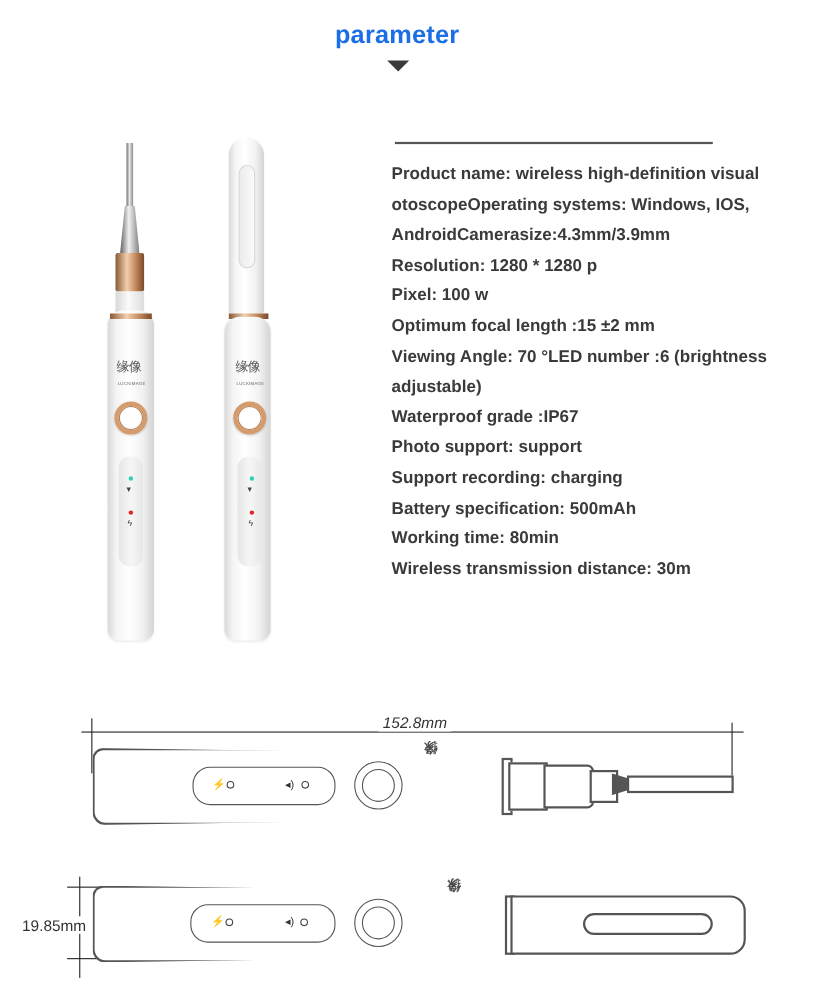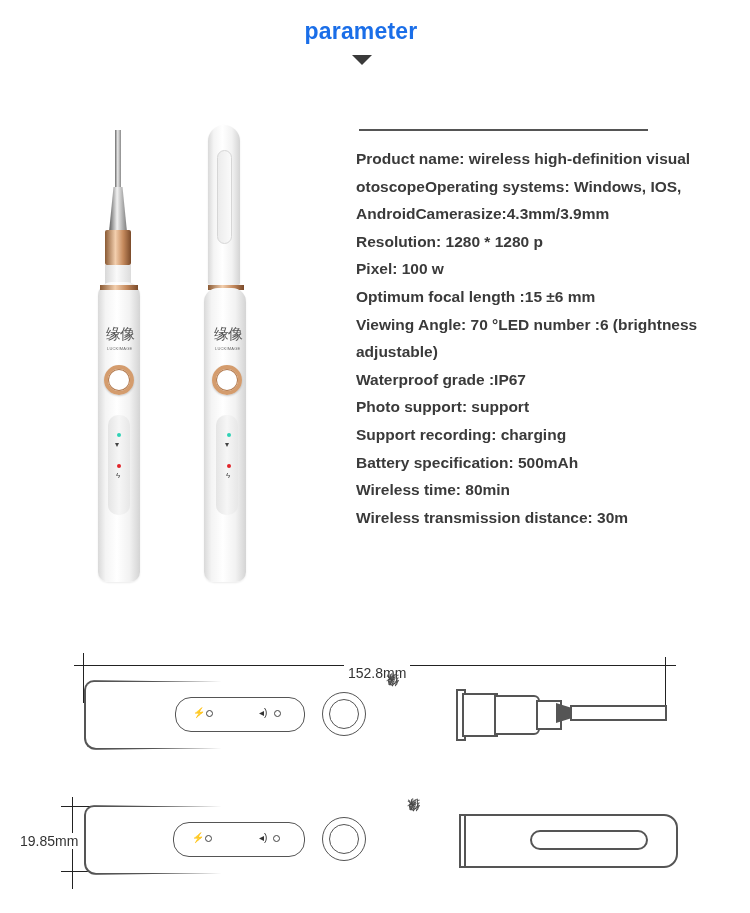--- a/index.html
+++ b/index.html
@@ -13,21 +13,21 @@
   .specs li { font-size: 15.5px; font-weight: bold; color: #3a3a3a; line-height: 27.6px; white-space: normal; }
 
   
   .pen { position: absolute; }
   .pen-body { position: absolute; background: linear-gradient(90deg, #d9d9d9 0%, #f4f4f4 18%, #ffffff 45%, #f2f2f2 75%, #d4d4d4 100%); border-radius: 14px 14px 10px 10px; box-shadow: 0 1px 2px rgba(0,0,0,0.08); }
   .probe-rod { position: absolute; background: linear-gradient(90deg, #6b6b6b, #e9e9e9 45%, #8a8a8a); }
   .probe-cone { position: absolute; background: linear-gradient(90deg, #5c5c5c, #f1f1f1 45%, #7d7d7d); clip-path: polygon(25% 0, 75% 0, 100% 100%, 0 100%); }
   .gold-collar { position: absolute; background: linear-gradient(90deg, #8a5a34, #f3cfae 40%, #c58a5d 70%, #7a4a2a); border-radius: 2px; }
   .neck { position: absolute; background: linear-gradient(90deg, #d8d8d8, #fafafa 45%, #dcdcdc); }
   .gold-ring { position: absolute; height: 5px; background: linear-gradient(90deg, #8a5a34, #f3cfae 40%, #c58a5d 70%, #7a4a2a); }
-  .logo-cn { position: absolute; font-family: "DejaVu Serif", serif; font-size: 15px; color: #555; letter-spacing: -1px; }
+  .logo-cn { position: absolute; font-family: "DejaVu Serif", serif; font-size: 12px; color: #555; letter-spacing: -1px; }
   .logo-en { position: absolute; font-size: 4px; color: #666; letter-spacing: 0.2px; }
   .power-btn { position: absolute; width: 22px; height: 22px; border-radius: 50%; border: 4px solid #d49c6d; background: radial-gradient(circle, #ffffff 55%, #eeeeee); box-shadow: 0 0 0 1px #b57c50 inset, 0 1px 2px rgba(0,0,0,0.2); }
   .panel { position: absolute; width: 22px; height: 100px; border-radius: 10px; background: linear-gradient(90deg, #e5e5e5, #f6f6f6 50%, #e7e7e7); }
   .led { position: absolute; width: 4px; height: 4px; border-radius: 50%; }
   .tiny-icon { position: absolute; font-size: 8px; color: #444; line-height: 8px; }
   .cap-slot { position: absolute; border-radius: 10px; border: 1px solid #d6d6d6; background: linear-gradient(90deg, #ececec, #fafafa); }
 
   
   .dim-line { position: absolute; background: #222; }
   .dim-label { position: absolute; font-size: 14px; color: #333; background: #fff; }
@@ -76,35 +76,35 @@
   <div class="tiny-icon" style="left:30px;top:316px;">▾</div>
   <div class="led" style="left:32px;top:339px;background:#e0242a;"></div>
   <div class="tiny-icon" style="left:31px;top:347px;">ϟ</div>
 </div>
 
 <div class="spec-rule"></div>
 <ul class="specs">
   <li>Product name: wireless high-definition visual otoscopeOperating systems: Windows, IOS, AndroidCamerasize:4.3mm/3.9mm</li>
   <li>Resolution: 1280 * 1280 p</li>
   <li>Pixel: 100 w</li>
-  <li>Optimum focal length :15 ±6 mm</li>
+  <li>Optimum focal length :15 ±2 mm</li>
   <li>Viewing Angle: 70 °LED number :6 (brightness adjustable)</li>
   <li>Waterproof grade :IP67</li>
   <li>Photo support: support</li>
   <li>Support recording: charging</li>
   <li>Battery specification: 500mAh</li>
-  <li>Wireless time: 80min</li>
+  <li>Working time: 80min</li>
   <li>Wireless transmission distance: 30m</li>
 </ul>
 
 <div style="position:absolute;left:0;top:645px;width:750px;height:110px;">
   <div class="dim-line" style="left:74px;top:20px;width:602px;height:1px;"></div>
   <div class="dim-line" style="left:83px;top:8px;width:1px;height:50px;"></div>
   <div class="dim-line" style="left:665px;top:12px;width:1px;height:52px;"></div>
-  <div class="dim-label" style="left:344px;top:20px;padding:0 4px;">152.8mm</div>
+  <div class="dim-label" style="left:344px;top:4px;padding:0 4px;font-style:italic;">152.8mm</div>
 
   <div class="draw-body" style="left:84px;top:35px;width:370px;height:66px;border-radius:10px 4px 4px 12px;border-right:none;clip-path:polygon(0 0,100% 8%,100% 92%,0 100%);"></div>
   <div class="draw-pill" style="left:175px;top:52px;width:128px;height:33px;"></div>
   <div class="draw-glyph" style="left:193px;top:62px;">⚡</div>
   <div class="draw-dot" style="left:206px;top:65px;"></div>
   <div class="draw-glyph" style="left:259px;top:62px;">◂)</div>
   <div class="draw-dot" style="left:274px;top:65px;"></div>
   <div class="draw-ring-outer" style="left:322px;top:47px;width:42px;height:42px;"></div>
   <div class="draw-ring-inner" style="left:329px;top:54px;width:28px;height:28px;"></div>
   <div class="draw-logo" style="left:384px;top:52px;">缘像</div>

